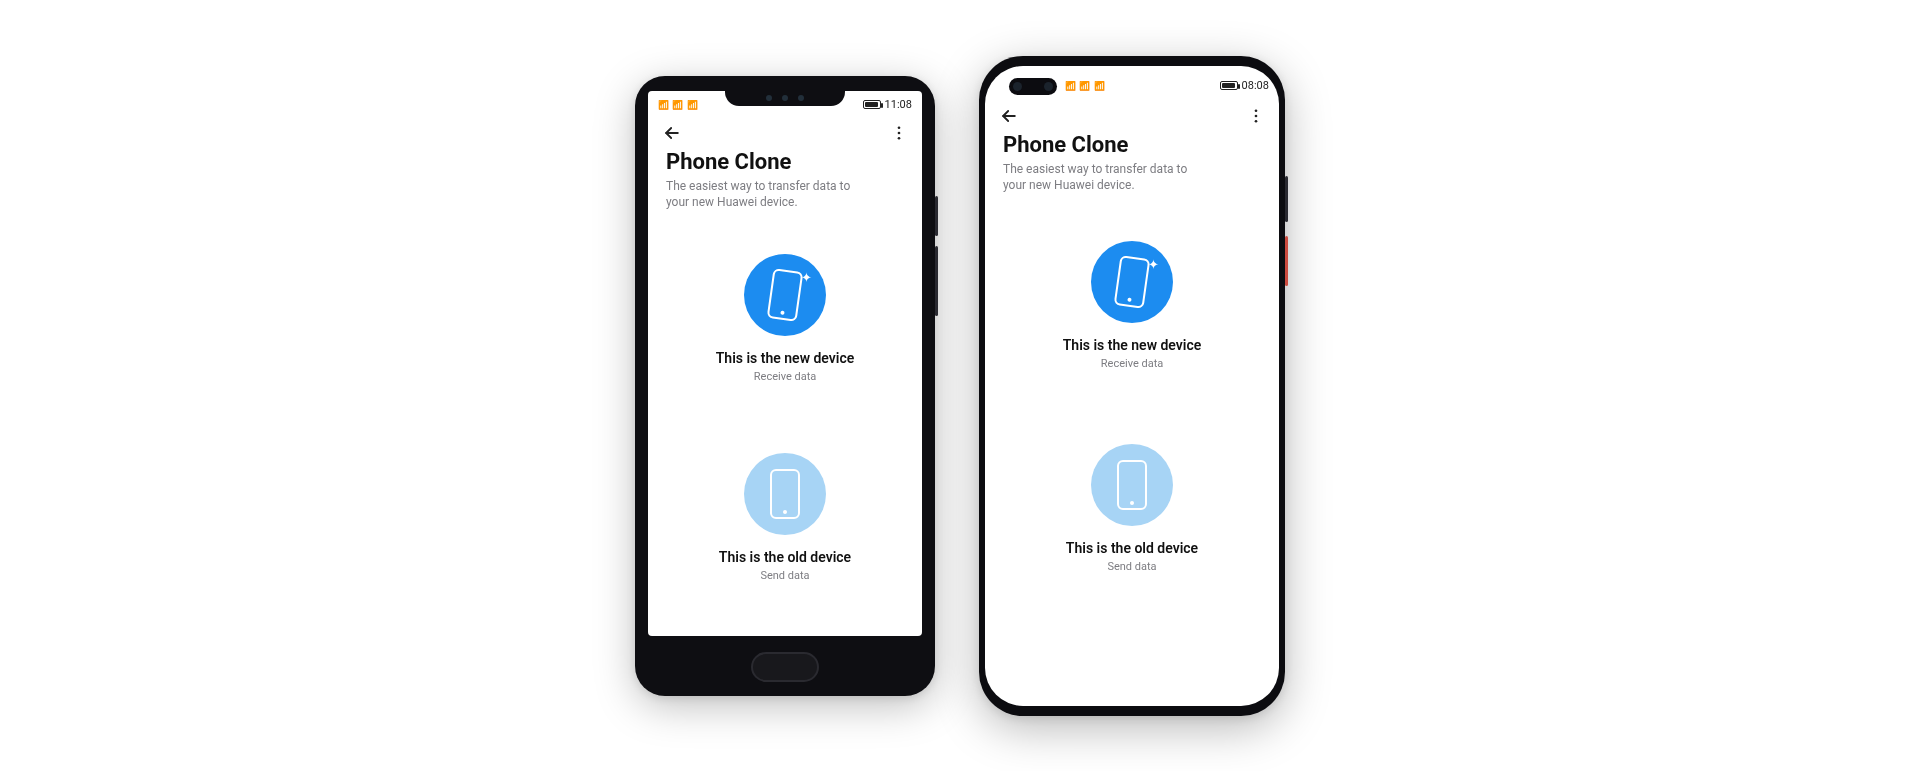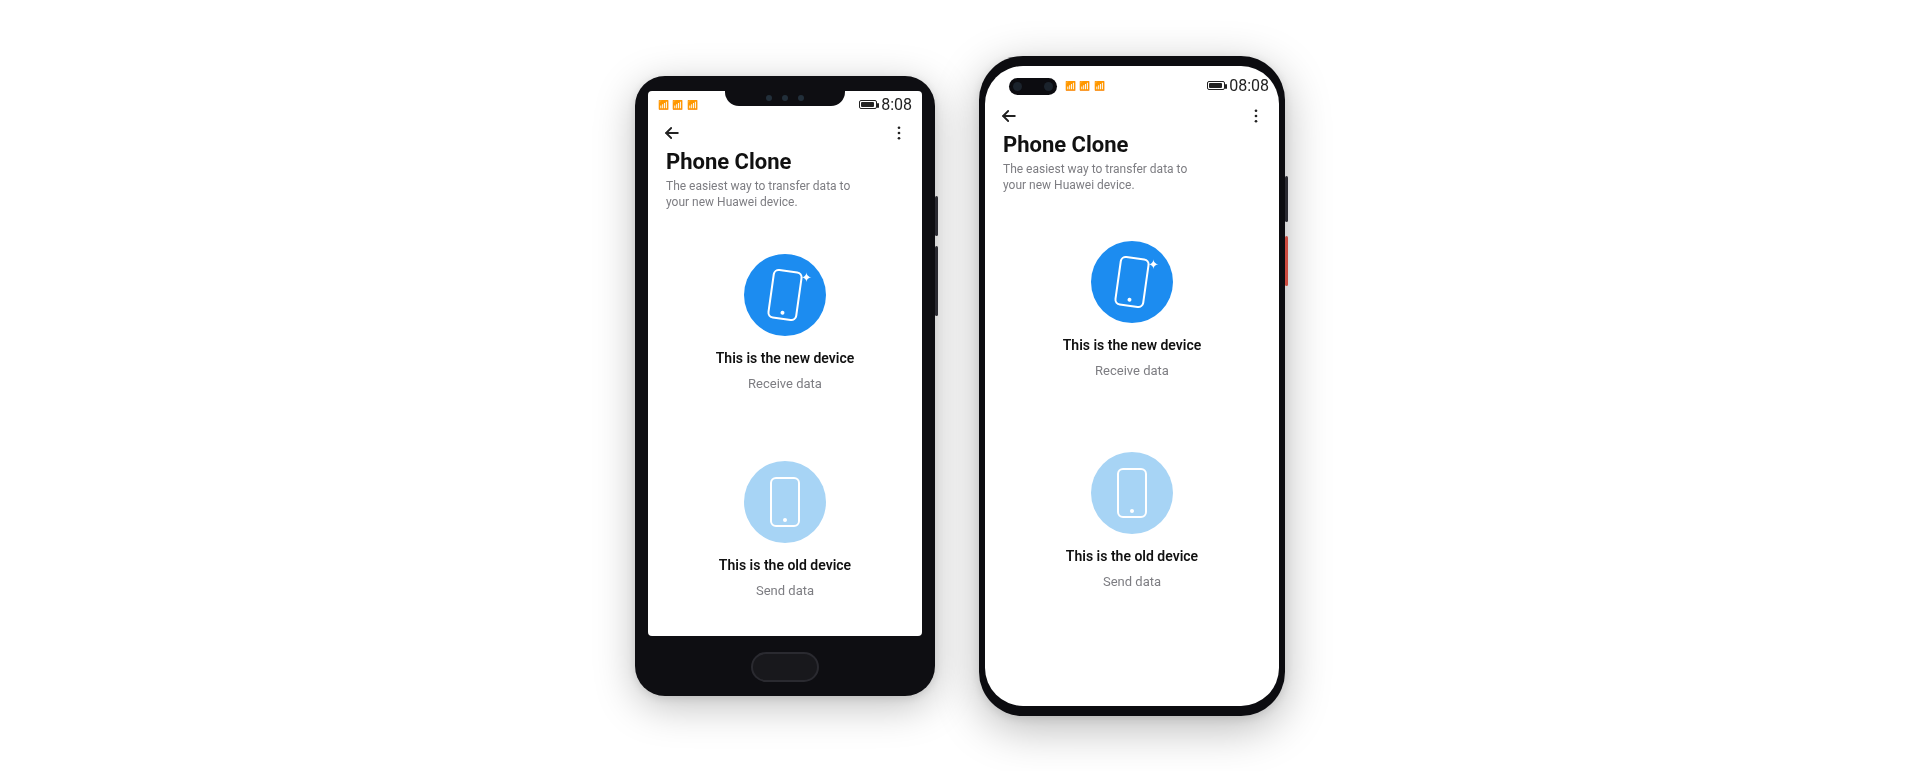--- a/index.html
+++ b/index.html
@@ -107,21 +107,21 @@
     display:flex; justify-content:space-between; align-items:center;
     padding: 0 10px;
     height: 26px;
     font-size: 10px;
     color:#222;
   }
   .phone-a .status-bar{ padding-top:2px; }
   .phone-b .status-bar{ padding-top:6px; padding-left:80px; height:34px;}
   .status-left{ display:flex; gap:3px; font-size:9px; letter-spacing:.5px;}
   .sig{ font-size:9px; }
-  .status-right{ display:flex; align-items:center; gap:4px; font-size:16px;}
+  .status-right{ display:flex; align-items:center; gap:4px; font-size:11px;}
   .battery{
     width:18px;height:9px;border:1px solid #222;border-radius:2px;position:relative;
   }
   .battery:after{content:"";position:absolute;right:-3px;top:2px;width:2px;height:5px;background:#222;border-radius:1px;}
   .battery-fill{position:absolute;left:1px;top:1px;bottom:1px;width:13px;background:#222;border-radius:1px;}
 
   .app-bar{
     display:flex; justify-content:space-between; align-items:center;
     padding: 6px 14px 0 14px;
   }
@@ -173,22 +173,22 @@
   .sparkle{
     position:absolute; top:16px; right:14px; color:#fff; font-size:13px;
   }
   .opt-title{
     margin-top:14px;
     font-size:14px;
     font-weight:600;
     color:#111;
   }
   .opt-sub{
-    margin-top:10px;
-    font-size:13px;
+    margin-top:4px;
+    font-size:11px;
     color:#7d7d82;
   }
 
 </style>
 </head>
 <body>
 
 <div class="phone-a">
   <div class="side-btn b1"></div>
   <div class="side-btn b2"></div>
@@ -202,21 +202,21 @@
     <div class="status-bar">
       <div class="status-left">
         <span class="sig">📶</span>
           <span class="sig">📶</span>
           <span class="sig">📶</span>
       </div>
       <div class="status-right">
         <div class="battery">
             <div class="battery-fill"></div>
           </div>
-        <span>8:08</span>
+        <span>11:08</span>
       </div>
     </div>
 
     <div class="app-bar">
       <span class="back-icon">
         <svg width="20" height="20" viewBox="0 0 24 24" fill="none" stroke="#222" stroke-width="2.2" stroke-linecap="round" stroke-linejoin="round">
             <path d="M19 12H5"></path>
             <path d="M11 18l-6-6 6-6"></path>
           </svg>
       </span>

